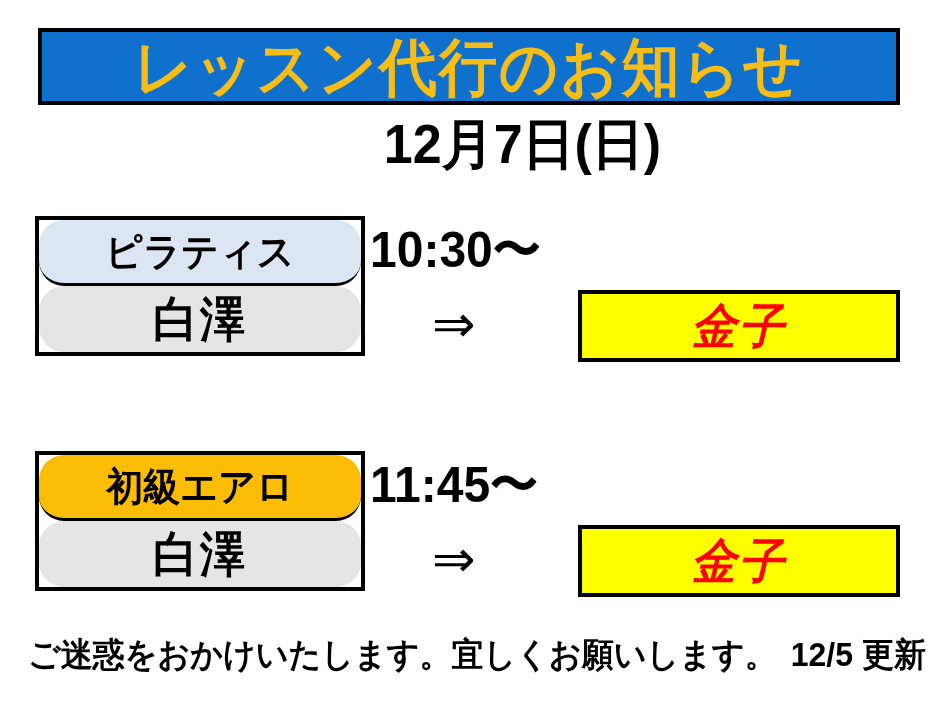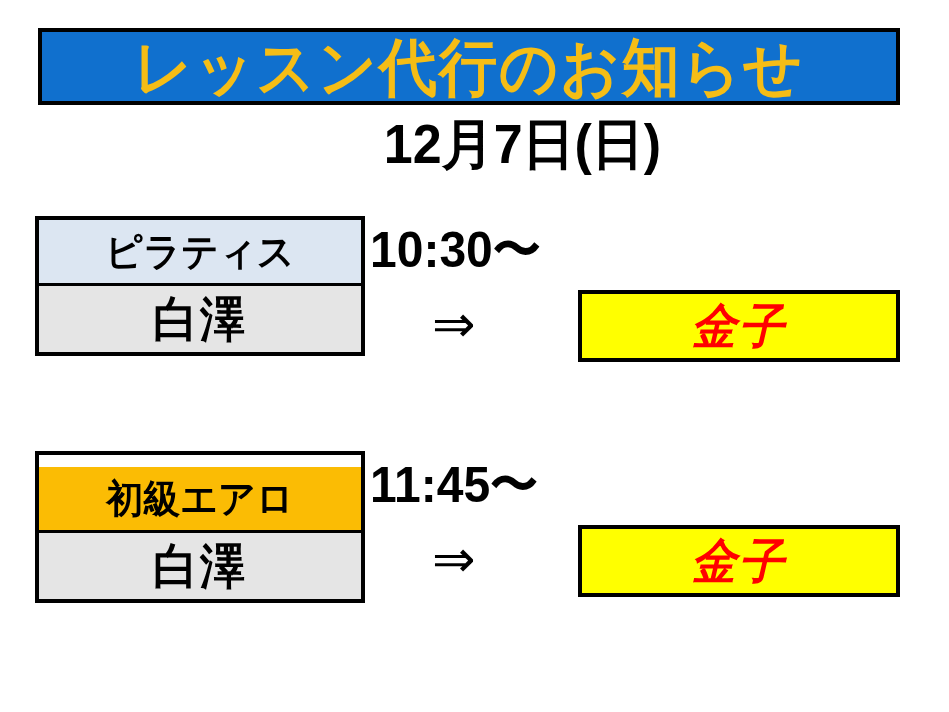--- a/index.html
+++ b/index.html
@@ -85,26 +85,27 @@
     border: 4px solid #000000;
     box-sizing: border-box;
   }
   .cell {
     height: 66px;
     display: flex;
     align-items: center;
     justify-content: center;
     box-sizing: border-box;
     overflow: hidden;
+    border-radius: 25px;
   }
   .cell-class {
     border-bottom: 3px solid #000000;
   }
   .cell-class.type-pilates { background: #dce6f2; }
-  .cell-class.type-aero    { background: #fbbc04; margin-top: 12px; }
+  .cell-class.type-aero    { background: #fbbc04; }
   .cell-instructor {
     background: #e5e5e5;
   }
   .class-label {
     font-size: 37px;
     font-weight: bold;
     color: #000000;
     white-space: nowrap;
     line-height: 1;
     transform: scaleY(1.05);
@@ -230,14 +231,17 @@
         <span class="instructor-label">白澤</span>
       </div>
     </div>
     <div class="time-text">11:45〜</div>
     <div class="arrow-glyph">⇒</div>
     <div class="right-box">
       <span class="sub-label">金子</span>
     </div>
   </div>
 
+  <div class="footer">
+    <span class="footer-note">ご迷惑をおかけいたします。宜しくお願いします。</span><span class="footer-update">12/5  更新</span>
+  </div>
 
 </div>
 
 </body></html>

